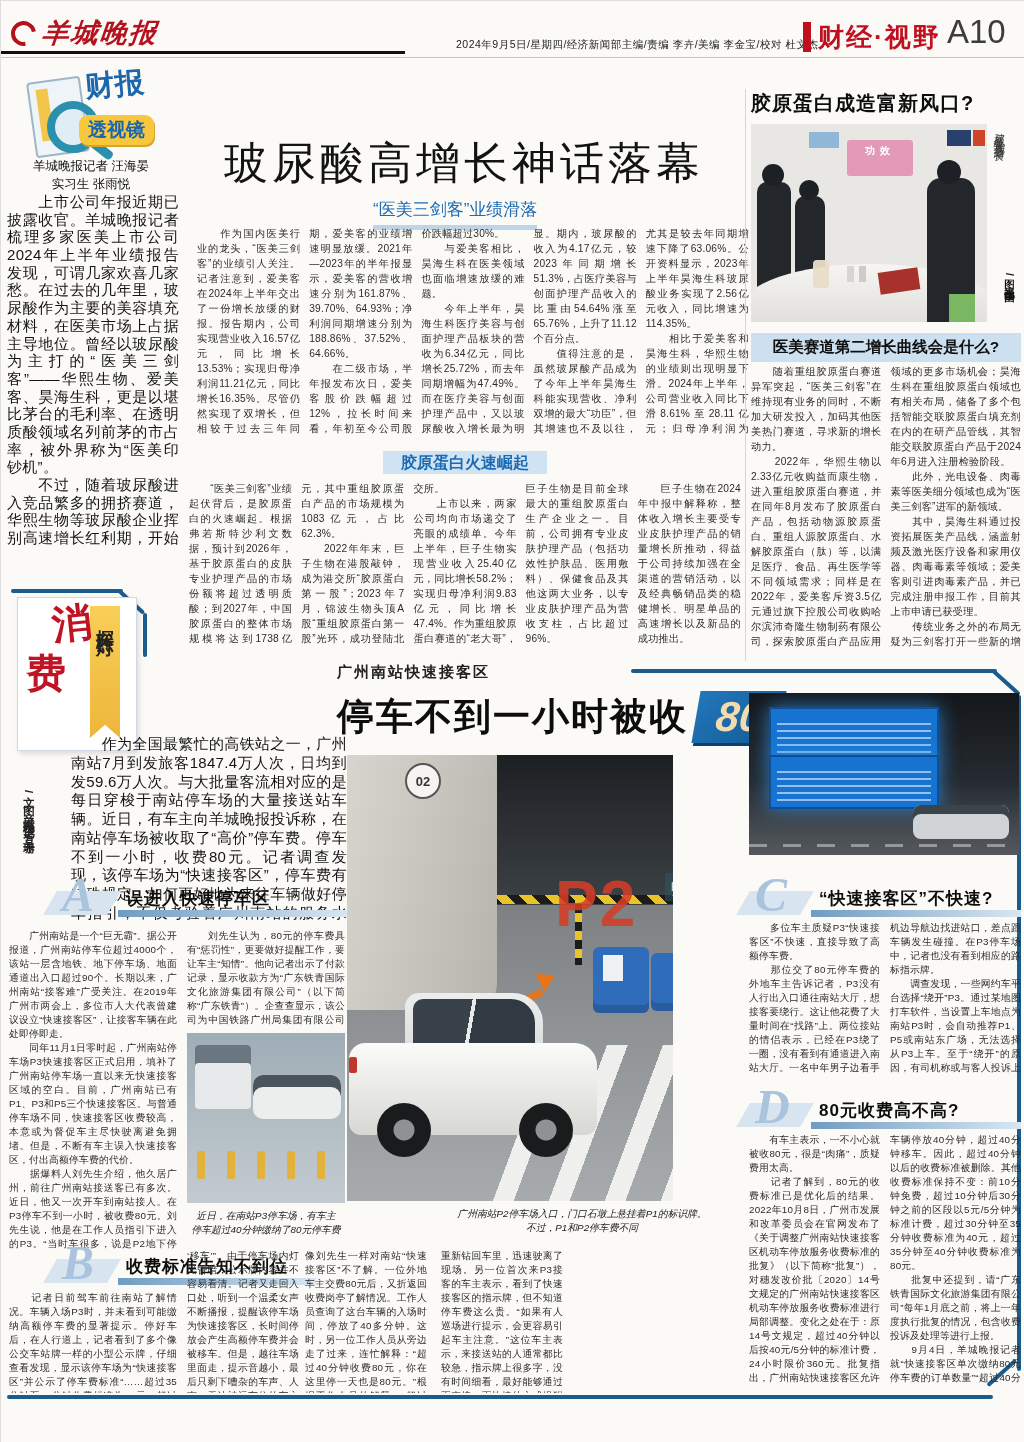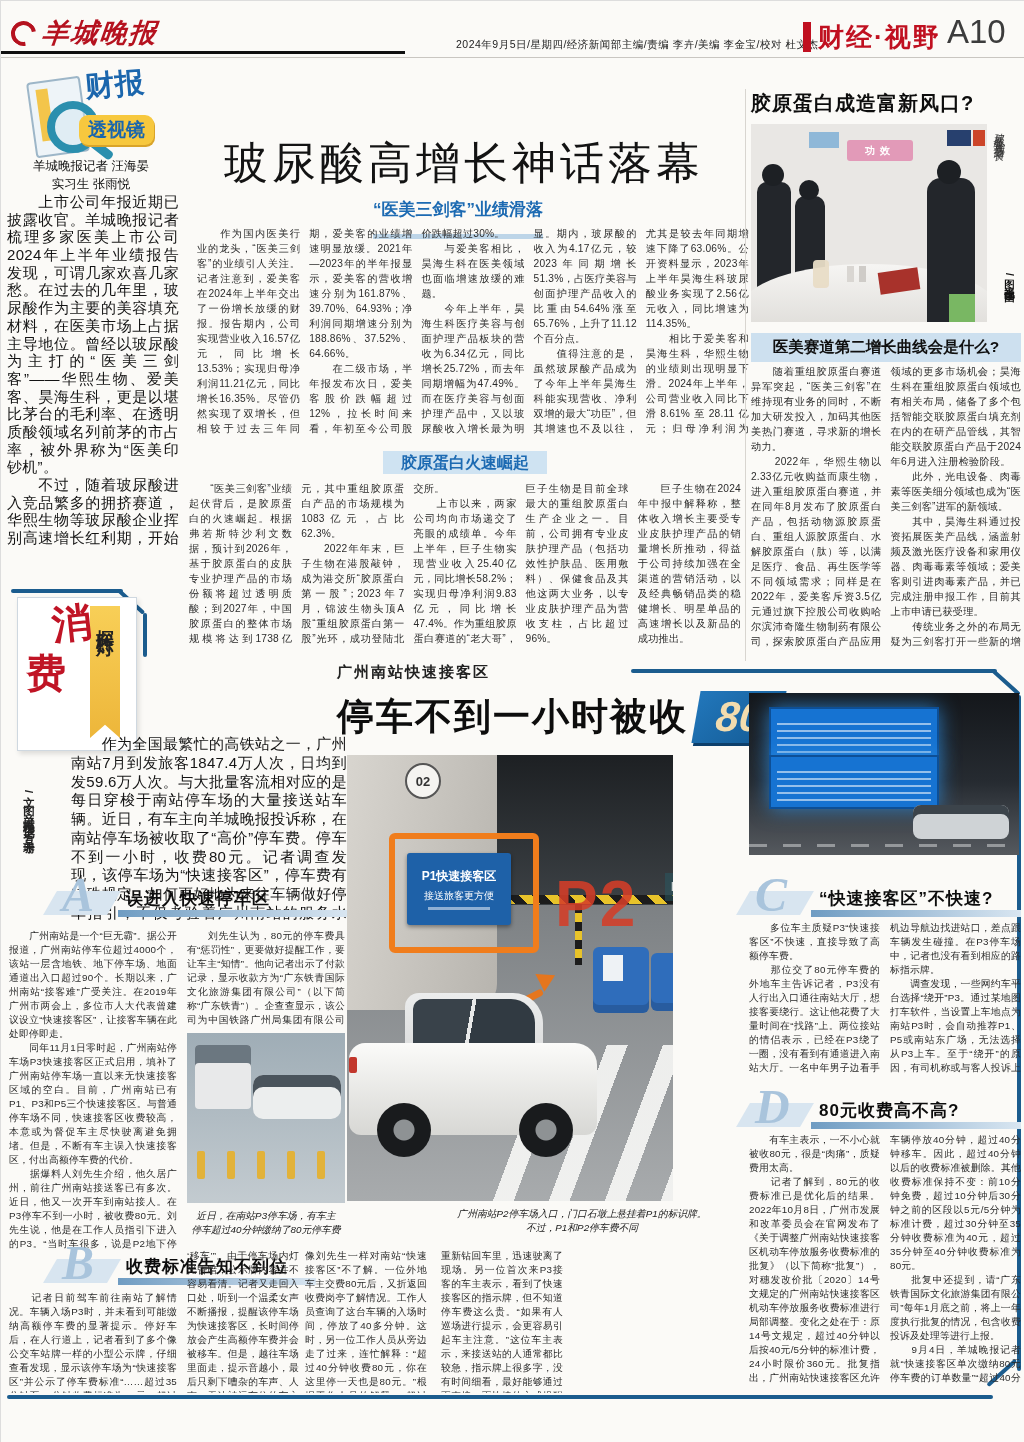--- a/index.html
+++ b/index.html
@@ -26,33 +26,33 @@
   .b1-caibao{position:absolute;left:72px;top:-2px;font-size:29px;font-weight:900;color:#1b66ad;transform:rotate(-5deg);letter-spacing:1px;}
   .b1-pill{position:absolute;left:66px;top:48px;background:#f7c83e;border-radius:9px;padding:2px 9px;font-size:19px;font-weight:900;color:#1b66ad;box-shadow:1px 2px 0 #d9a42a;}
   .reporters{left:12px;top:156px;width:156px;text-align:center;font-size:12.5px;font-weight:400;color:#111;line-height:1.45;}
   .intro1{left:6px;top:192px;width:172px;height:352px;font-size:15px;line-height:1.18;letter-spacing:.3px;
           color:#141414;text-align:justify;white-space:pre-line;overflow:hidden;}
   
   .hl1{left:185px;top:68px;width:556px;text-align:center;font-size:55px;font-weight:900;letter-spacing:0;white-space:nowrap;}
   .hl1 .blue{color:#1b6ab5;}
   .hl1 .black{color:#0c0c0c;}
   .hl2{left:185px;top:133px;width:556px;text-align:center;font-size:44px;font-weight:500;color:#131313;letter-spacing:4px;white-space:nowrap;}
-  .sec1-head{left:372px;top:197px;font-size:17px;font-weight:700;color:#1c6ab2;border-bottom:5px solid #bdd5e8;padding-bottom:13px;}
+  .sec1-head{left:372px;top:197px;font-size:17px;font-weight:400;color:#1c6ab2;border-bottom:5px solid #bdd5e8;padding-bottom:4px;}
   .cols{column-gap:9px;font-size:10.2px;line-height:1.47;color:#2b2b2b;text-align:justify;white-space:pre-line;overflow:hidden;letter-spacing:.2px;}
   .part1{left:196px;top:226px;width:552px;height:224px;column-count:5;}
   .sec2-head{left:188px;top:452px;width:552px;text-align:center;}
   .sec2-head span{background:#cfe3f2;color:#1c6ab2;font-weight:800;font-size:16px;padding:3px 18px;}
   .part2{left:188px;top:481px;width:552px;height:178px;column-count:5;}
   .vrule1{left:744px;top:88px;width:1px;height:572px;background:#d8d5d0;}
   
   .r-title{left:750px;top:89px;font-size:20px;font-weight:800;color:#0d0d0d;letter-spacing:1px;}
   .r-photo{left:750px;top:123px;width:236px;height:198px;background:#e9e7e4;overflow:hidden;}
   .rp-sil{position:absolute;background:#23262b;border-radius:10px 10px 0 0;}
   .rp-head{position:absolute;background:#1d2024;border-radius:50%;}
-  .rp-banner{position:absolute;left:96px;top:16px;width:66px;height:21px;background:#e29ab8;border-radius:3px;
+  .rp-banner{position:absolute;left:96px;top:16px;width:66px;height:36px;background:#e29ab8;border-radius:3px;
              color:#fff;font-size:10px;letter-spacing:5px;text-align:center;line-height:21px;font-weight:700;}
   .rp-counter{position:absolute;left:-10px;bottom:-16px;width:256px;height:74px;background:linear-gradient(#f6f5f3,#dcdad6);border-radius:50% 50% 0 0/60% 60% 0 0;}
   .r-capside{left:990px;top:124px;height:196px;}
   .r-capside .cap{writing-mode:vertical-rl;font-style:italic;font-size:10px;color:#333;letter-spacing:2px;height:150px;}
   .r-capside .credit{writing-mode:vertical-rl;font-size:10.5px;font-weight:800;color:#111;letter-spacing:2px;position:absolute;left:12px;top:146px;}
   .r-subhead{left:750px;top:332px;width:270px;background:#cde0ef;text-align:center;font-size:15.5px;font-weight:800;color:#101010;padding:4px 0;}
   .r-body{left:750px;top:364px;width:270px;height:296px;column-count:2;}
   
   .fseg{background:#1b5c8e;border-radius:2px;}
   
@@ -277,27 +277,20 @@
   <div class="abs photo-main">
     <div class="pm-floor"></div>
     <div class="pm-zebra"></div>
     <div class="pm-ceiling"></div>
     <div class="pm-beam"></div>
     <div class="pm-pole"></div>
     <div class="pm-pillar"></div>
     <div class="pm-badge">02</div>
     <div class="pm-p1bg">P1</div>
     <div class="pm-p2">P2</div>
-    <div class="pm-sign-hl">
-      <div class="pm-sign">
-        <div class="l1">P1快速接客区</div>
-        <div class="l2">接送旅客更方便</div>
-        <div class="l3"></div>
-      </div>
-    </div>
     <div class="pm-bar-blue" style="left:246px;top:192px;width:56px;height:66px;">
       <div class="pm-bar-label"></div>
     </div>
     <div class="pm-bar-blue" style="left:304px;top:198px;width:44px;height:58px;"></div>
     <div class="pm-bar-red"></div>
     <div class="pm-arrow"></div>
     <div class="pm-arrowhead"></div>
     <div class="pm-car">
       <div class="pm-car-cab"></div>
       <div class="pm-car-win"></div>

